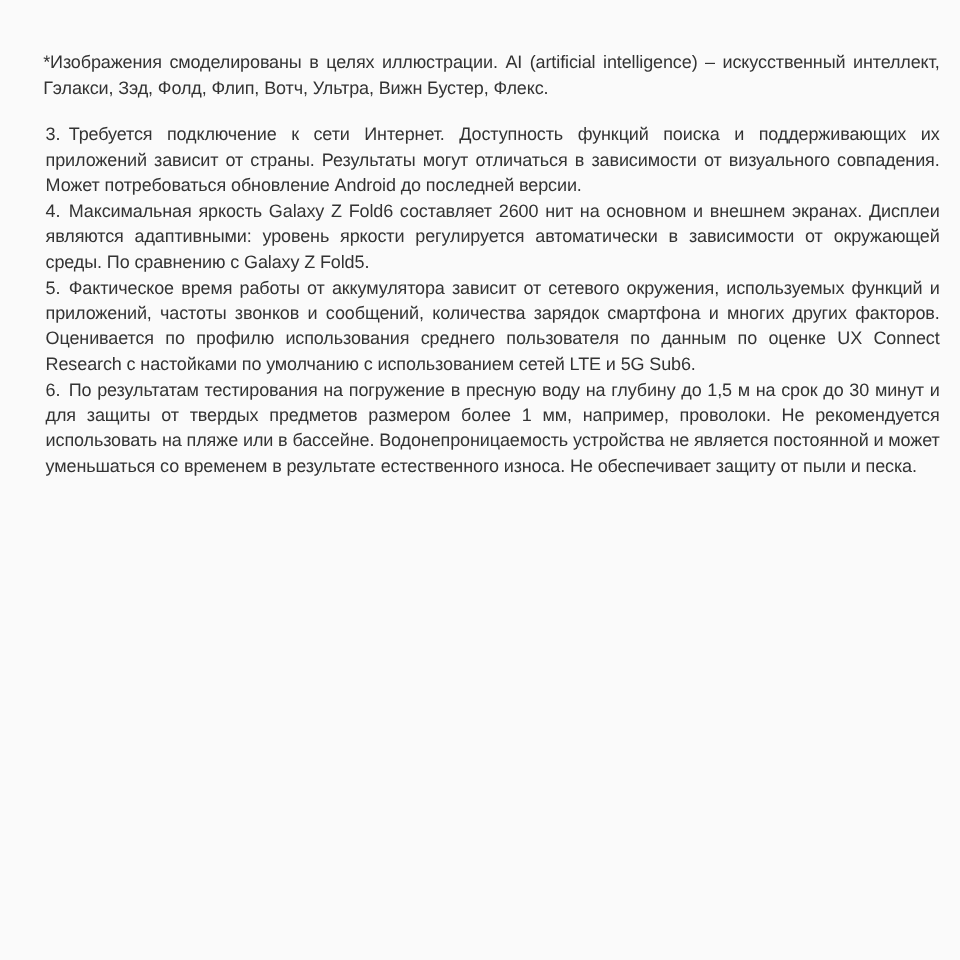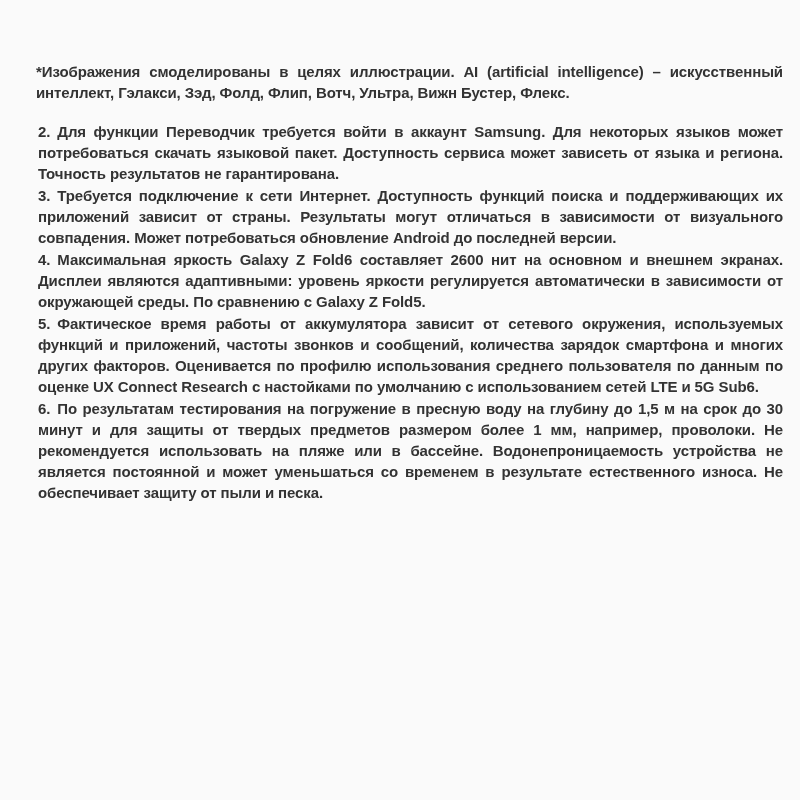--- a/index.html
+++ b/index.html
@@ -13,24 +13,23 @@
     color: #333333;
     font-family: "Liberation Sans", sans-serif;
     font-size: 15px;
     line-height: 21px;
     overflow: hidden;
     position: relative;
     -webkit-font-smoothing: antialiased;
   }
   .doc {
     position: absolute;
-    top: 61px;
+    top: 42px;
     left: 36px;
     right: 17px;
-    font-weight: bold;
   }
   .intro {
     margin: 0 0 18px 0;
     text-align: justify;
     letter-spacing: -0.1px;
   }
   .fn-list {
     margin: 0;
     padding: 0;
     list-style: none;
@@ -50,23 +49,20 @@
 </head>
 <body>
 
 <div class="doc">
 
   <p class="intro">*Изображения смоделированы в целях иллюстрации. AI (artificial intelligence) – искусственный интеллект, Гэлакси, Зэд, Фолд, Флип, Вотч, Ультра, Вижн Бустер, Флекс.</p>
 
   <div class="fn-list">
 
 
-    <p class="fn">
-      <span class="fn-num">2.</span><span>Для функции Переводчик требуется войти в аккаунт Samsung. Для некоторых языков может потребоваться скачать языковой пакет. Доступность сервиса может зависеть от языка и региона. Точность результатов не гарантирована.</span>
-    </p>
 
     <p class="fn">
       <span class="fn-num">3.</span><span>Требуется подключение к сети Интернет. Доступность функций поиска и поддерживающих их приложений зависит от страны. Результаты могут отличаться в зависимости от визуального совпадения. Может потребоваться обновление Android до последней версии.</span>
     </p>
 
     <p class="fn">
       <span class="fn-num">4.</span><span>Максимальная яркость Galaxy Z Fold6 составляет 2600 нит на основном и внешнем экранах. Дисплеи являются адаптивными: уровень яркости регулируется автоматически в зависимости от окружающей среды. По сравнению с Galaxy Z Fold5.</span>
     </p>
 
     <p class="fn">

